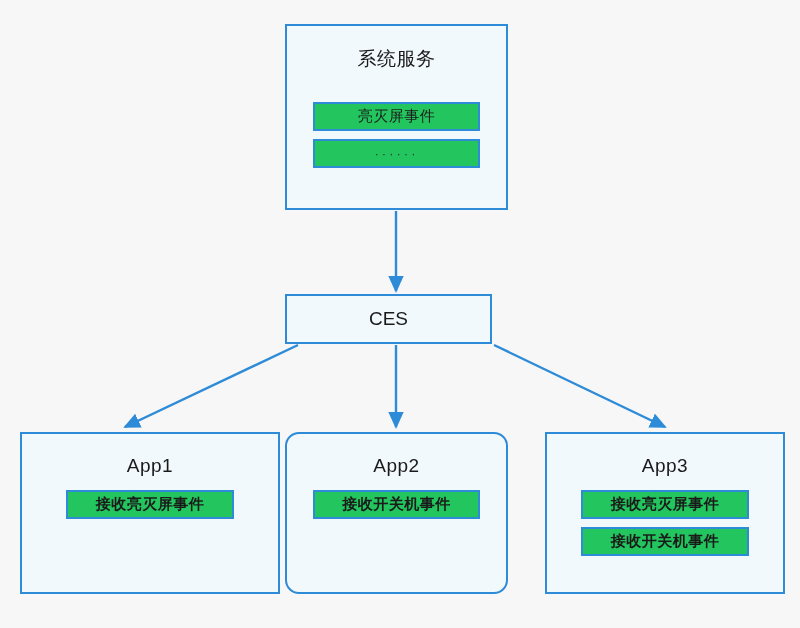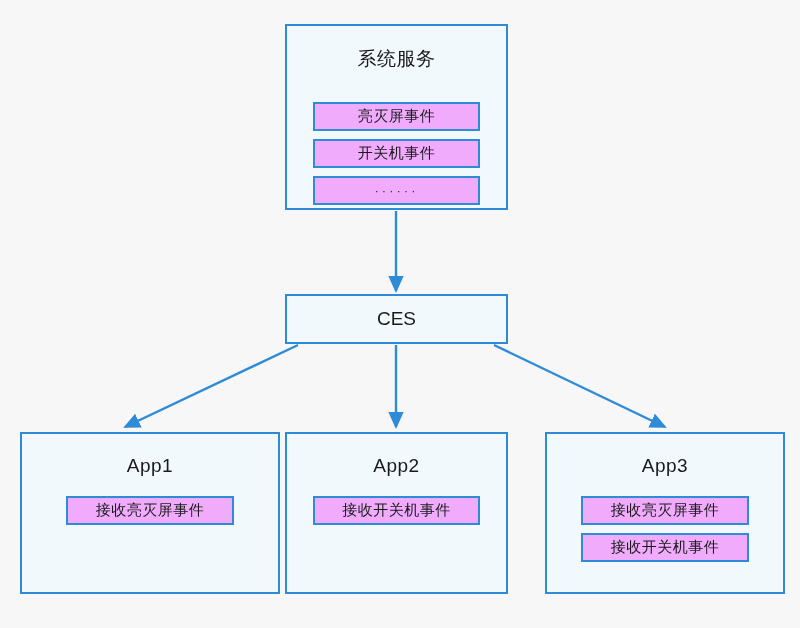--- a/index.html
+++ b/index.html
@@ -61,49 +61,49 @@
     left: 0;
     right: 0;
     display: flex;
     flex-direction: column;
     align-items: center;
     gap: 8px;
   }
   .item {
     box-sizing: border-box;
     border: 2px solid #2E8BD8;
-    background: #f0abfc;
+    background: #22c55e;
     height: 29px;
     display: flex;
     align-items: center;
     justify-content: center;
     font-size: 15px;
     color: #1a1a1a;
     letter-spacing: 0.5px;
   }
   .item.dots {
     letter-spacing: 3px;
     font-size: 13px;
     color: #333;
   }
 
   
   #sys-node   { left: 285px; top: 24px;  width: 223px; height: 186px; }
   #sys-title  { position: absolute; left: 0; right: 0; top: 23px; }
   #sys-items  { top: 76px; }
   #sys-items .item { width: 167px; }
 
-  #ces-node   { left: 285px; top: 294px; width: 223px; height: 50px; padding-left: 24px; }
+  #ces-node   { left: 285px; top: 294px; width: 207px; height: 50px; padding-left: 24px; }
 
   #app1-node  { left: 20px;  top: 432px; width: 260px; height: 162px; }
-  #app2-node  { left: 285px; top: 432px; width: 223px; height: 162px; }
+  #app2-node  { left: 285px; top: 432px; width: 223px; height: 162px; border-radius: 14px; }
   #app3-node  { left: 545px; top: 432px; width: 240px; height: 162px; }
 
   .app-title  { position: absolute; left: 0; right: 0; top: 22px; }
-  .app-items  { top: 62px; }
+  .app-items  { top: 56px; font-weight: bold; }
   #app1-node .item { width: 168px; }
   #app2-node .item { width: 167px; }
   #app3-node .item { width: 168px; }
 </style>
 </head>
 <body>
 
 <div id="canvas">
 
   <svg class="arrows" viewBox="0 0 800 628" xmlns="http://www.w3.org/2000/svg">
@@ -119,21 +119,20 @@
 
     <line x1="396" y1="345" x2="396" y2="427" stroke="#2E8BD8" stroke-width="2.4" marker-end="url(#arrowhead)"></line>
 
     <line x1="494" y1="345" x2="665" y2="427" stroke="#2E8BD8" stroke-width="2.4" marker-end="url(#arrowhead)"></line>
   </svg>
 
   <div class="node" id="sys-node">
     <div class="node-title" id="sys-title">系统服务</div>
     <div class="items" id="sys-items">
       <div class="item">亮灭屏事件</div>
-      <div class="item">开关机事件</div>
       <div class="item dots">······</div>
     </div>
   </div>
 
   <div class="node" id="ces-node">
     <div class="ces-title">CES</div>
   </div>
 
   <div class="node" id="app1-node">
     <div class="node-title app-title">App1</div>

